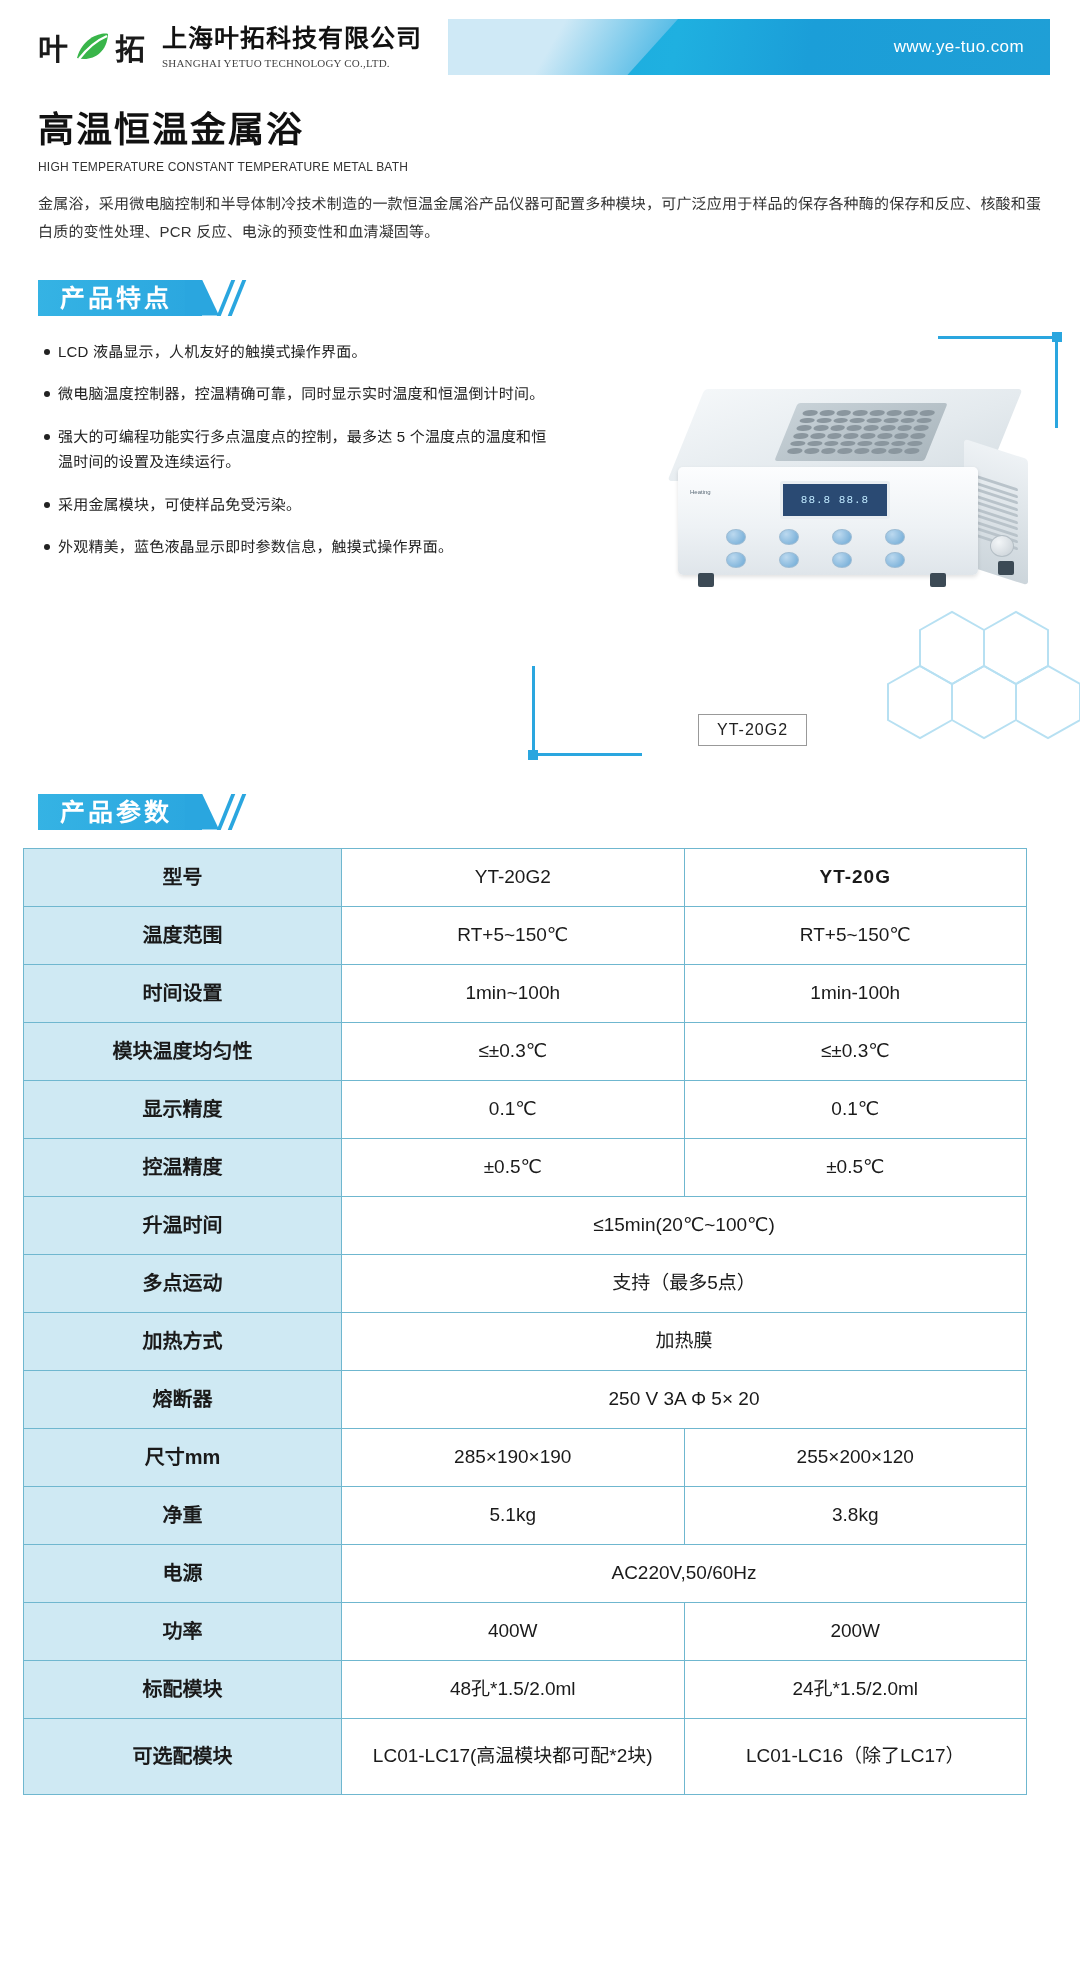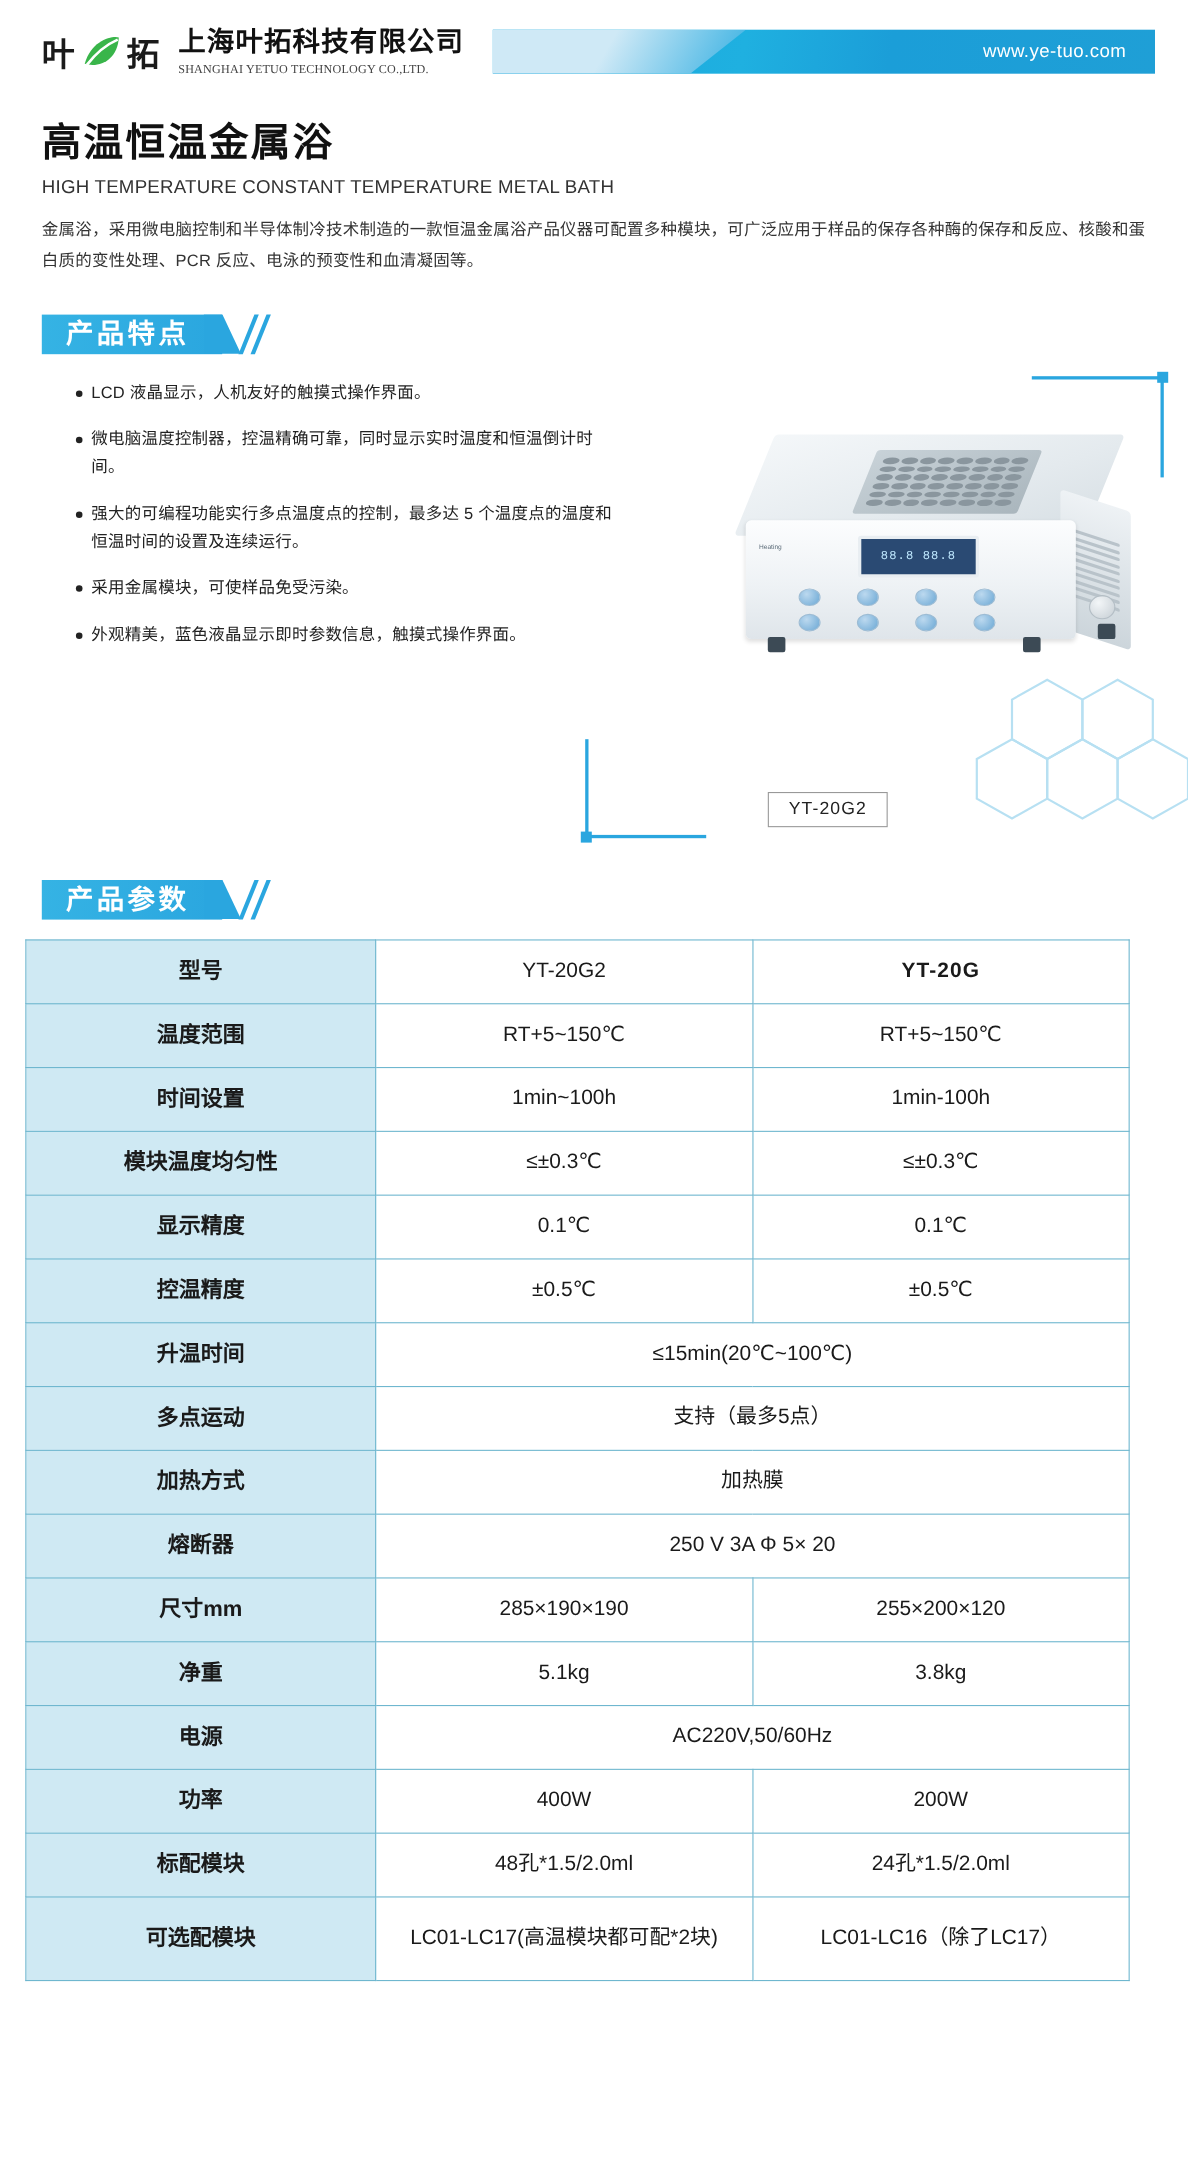--- a/index.html
+++ b/index.html
@@ -55,21 +55,21 @@
   }
   .logo-en {
     font-size: 11px;
     color: #444;
     letter-spacing: 0.2px;
     margin-top: 3px;
   }
   .header-bar {
     margin-left: 26px;
     flex: 1 1 auto;
-    height: 40px;
+    height: 56px;
     position: relative;
     background: linear-gradient(100deg, #19a7dd 0%, #1fb0e0 38%, #1b9ed8 60%, #1f9fd6 100%);
     display: flex;
     align-items: center;
     justify-content: flex-end;
     padding-right: 26px;
   }
   .header-bar:before {
     content: "";
     position: absolute;
@@ -88,21 +88,21 @@
   
   .title-wrap { padding: 14px 38px 0 38px; }
   .main-title {
     font-size: 36px;
     font-weight: bold;
     color: #111;
     letter-spacing: 2px;
   }
   .sub-title {
     margin-top: 8px;
-    font-size: 17px;
+    font-size: 12px;
     color: #333;
     letter-spacing: 0.2px;
   }
   .intro {
     margin-top: 16px;
     font-size: 15px;
     line-height: 1.85;
     color: #333;
     max-width: 1010px;
     letter-spacing: 0.2px;
@@ -152,21 +152,21 @@
   .sec-head .slash i:nth-child(2) { left: 11px; }
 
   
   .feature-area {
     position: relative;
     margin-top: 18px;
     min-height: 400px;
   }
   .features {
     width: 560px;
-    padding-left: 69px;
+    padding-left: 44px;
     padding-top: 6px;
   }
   .features li {
     list-style: none;
     font-size: 15px;
     line-height: 1.65;
     color: #222;
     margin-bottom: 18px;
     position: relative;
     padding-left: 14px;

